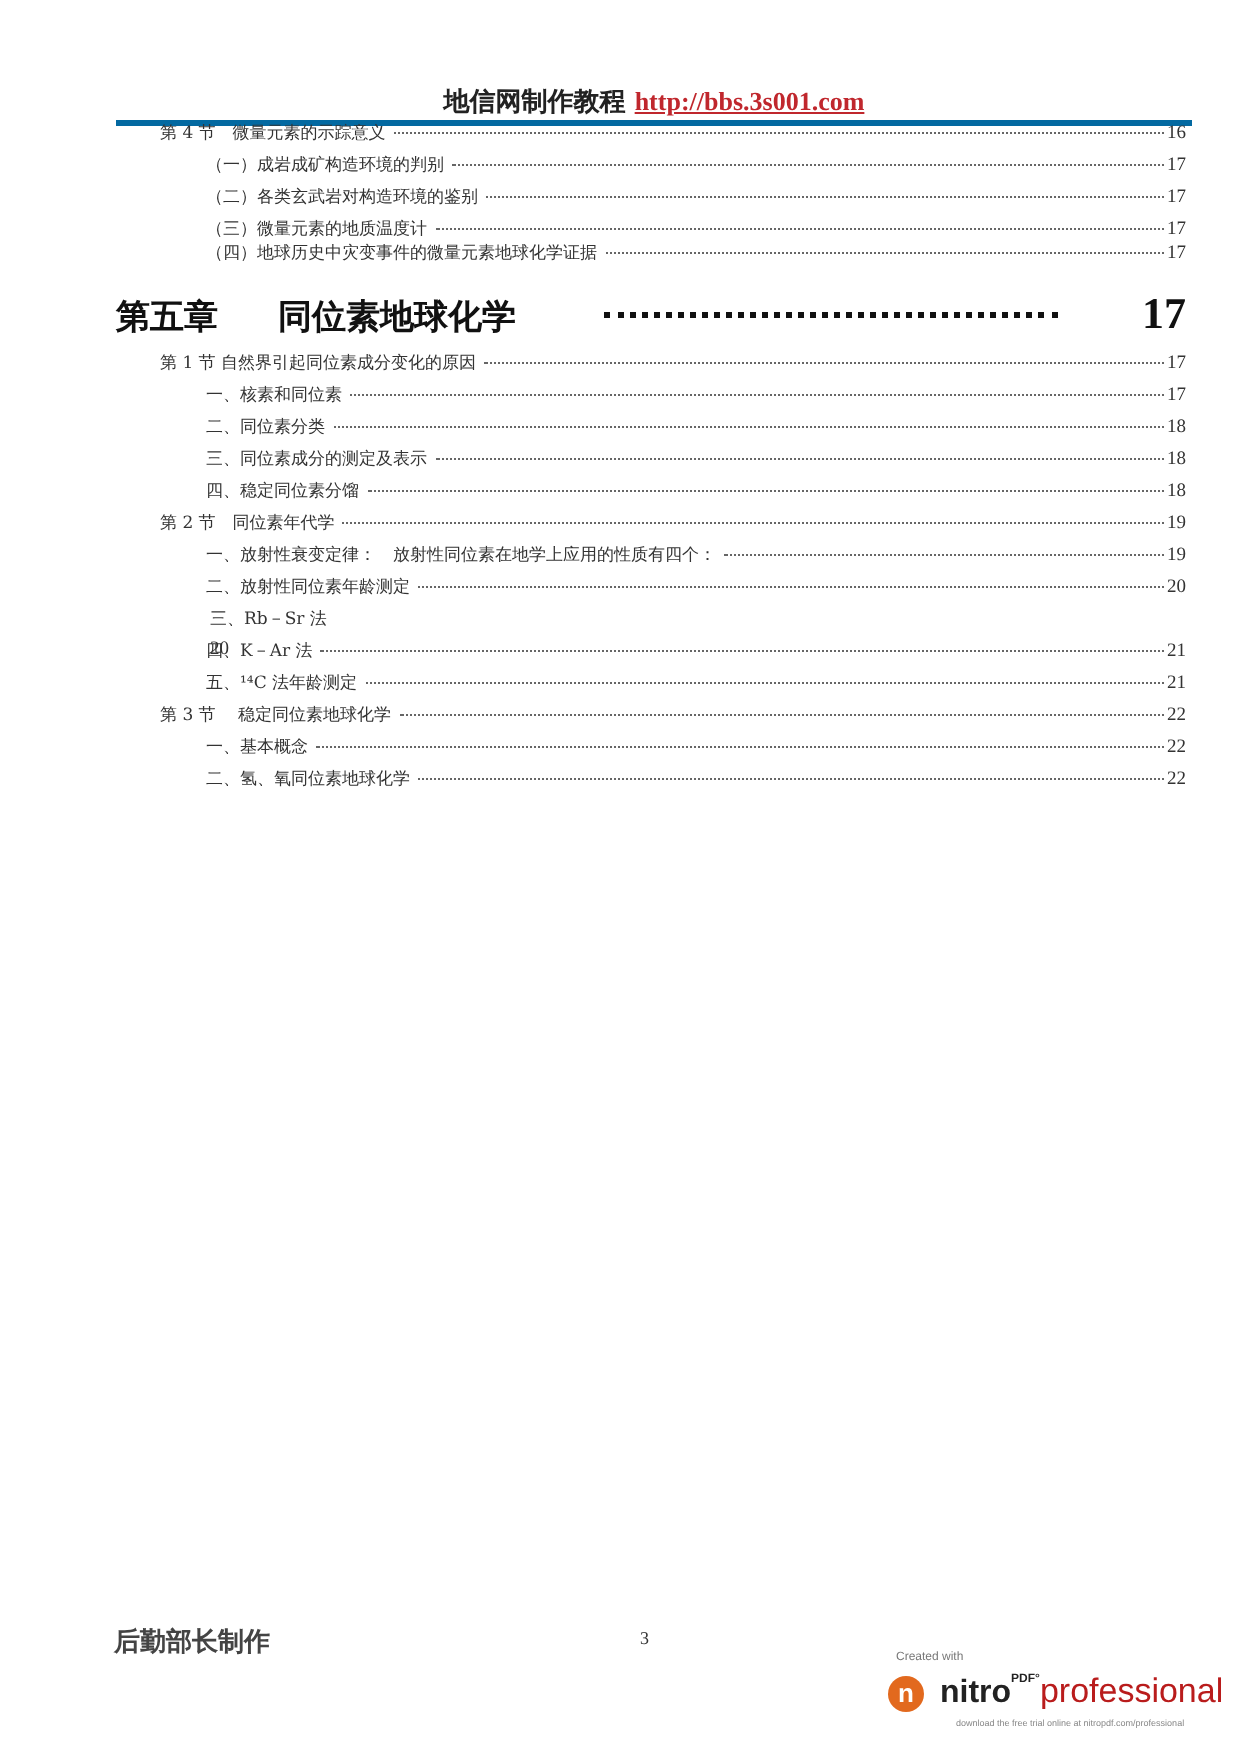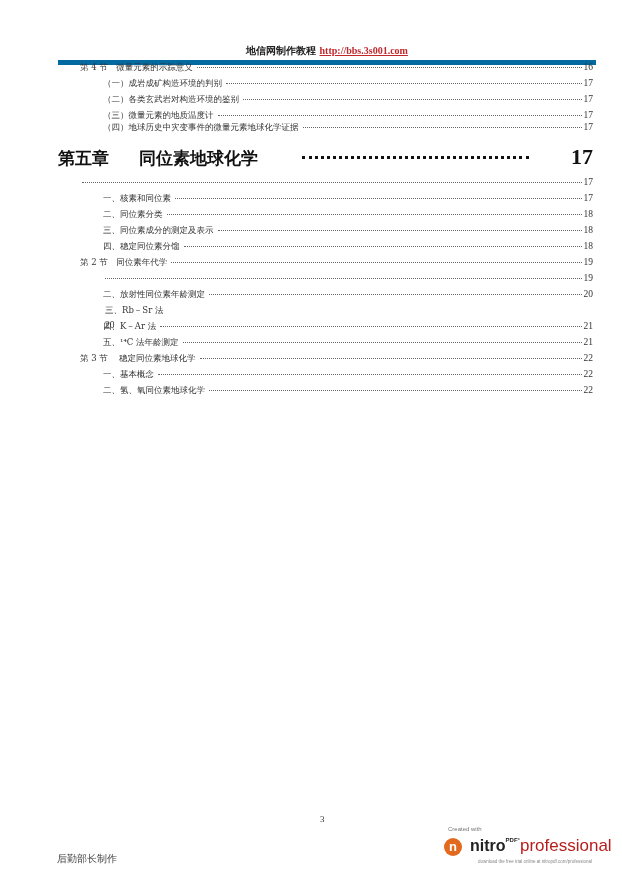--- a/index.html
+++ b/index.html
@@ -2,41 +2,42 @@
 <html><head>
 <meta charset="utf-8">
 <style>
   html, body { margin: 0; padding: 0; }
   body {
     width: 622px; height: 880px; background: #ffffff; position: relative; overflow: hidden;
     font-family: "DejaVu Serif", "Liberation Serif", serif; color: #222;
   }
   .header {
     position: absolute; left: 58px; top: 44px; width: 538px; height: 16px;
-    border-bottom: 5px solid #0369a1; text-align: center;
-    font-size: 10px; font-weight: bold; line-height: 14px;
+    border-bottom: 3px solid #0369a1; text-align: center;
+    font-size: 13px; font-weight: bold; line-height: 14px;
   }
   .header .link { color: #c0272d; text-decoration: underline; font-weight: bold; font-family: "Liberation Serif", serif; }
   .toc { position: absolute; left: 0; top: 60px; width: 622px; }
   .row {
     position: absolute; display: flex; align-items: baseline;
     font-size: 8.5px; color: #333; height: 14px; line-height: 14px;
   }
   .row .label { white-space: nowrap; padding-right: 2px; }
   .row .dots {
     flex: 1; border-bottom: 1px dotted #666; height: 0; margin: 0 2px; position: relative; top: -2px;
   }
   .row .page { font-family: "Liberation Serif", serif; font-size: 9.5px; white-space: nowrap; }
   .chapter { font-size: 17px; font-weight: bold; height: 26px; line-height: 26px; color: #111; }
   .chapter .dots { border-bottom: 3px dotted #111; top: -5px; }
   .chapter .page { font-size: 22px; font-weight: bold; }
   .chapter .label .gap { display: inline-block; width: 30px; }
   .footer-left {
-    position: absolute; left: 57px; top: 852px; font-size: 10px; color: #444;
+    position: absolute; left: 57px; top: 812px; font-size: 13px; color: #444;
     font-family: "DejaVu Sans", sans-serif;
+    font-weight: bold;
   }
   .footer-page {
     position: absolute; left: 320px; top: 814px; font-size: 9px; color: #333;
     font-family: "Liberation Serif", serif;
   }
   .nitro { position: absolute; left: 440px; top: 826px; width: 180px; height: 50px; font-family: "Liberation Sans", sans-serif; }
   .nitro .created { position: absolute; left: 8px; top: 0; font-size: 6px; color: #777; }
   .nitro .logo {
     position: absolute; left: 4px; top: 12px; width: 18px; height: 18px; border-radius: 50%;
     background: #e2691e; color: #fff; font-weight: bold; font-size: 13px; line-height: 17px; text-align: center;
@@ -82,20 +83,21 @@
     <span class="page">17</span>
   </div>
 
   <div class="row chapter" style="left:58px; width:535px; top:84px;gap:40px;">
     <span class="label"><span>第五章</span><span class="gap"></span><span>同位素地球化学</span></span>
     <span class="dots"></span>
     <span class="page">17</span>
   </div>
 
   <div class="row" style="left:80px; width:513px; top:115px;">
+    <span class="label">第 1 节  自然界引起同位素成分变化的原因</span>
     <span class="dots"></span>
     <span class="page">17</span>
   </div>
   <div class="row" style="left:103px; width:490px; top:131px;">
     <span class="label">一、核素和同位素</span>
     <span class="dots"></span>
     <span class="page">17</span>
   </div>
   <div class="row" style="left:103px; width:490px; top:147px;">
     <span class="label">二、同位素分类</span>
@@ -112,20 +114,21 @@
     <span class="dots"></span>
     <span class="page">18</span>
   </div>
 
   <div class="row" style="left:80px; width:513px; top:195px;">
     <span class="label">第 2 节　同位素年代学</span>
     <span class="dots"></span>
     <span class="page">19</span>
   </div>
   <div class="row" style="left:103px; width:490px; top:211px;">
+    <span class="label">一、放射性衰变定律：　放射性同位素在地学上应用的性质有四个：</span>
     <span class="dots"></span>
     <span class="page">19</span>
   </div>
   <div class="row" style="left:103px; width:490px; top:227px;">
     <span class="label">二、放射性同位素年龄测定</span>
     <span class="dots"></span>
     <span class="page">20</span>
   </div>
   <div class="row" style="left:103px; width:490px; top:243px;flex-direction:column;">
     <span class="label">三、Rb－Sr 法</span>

